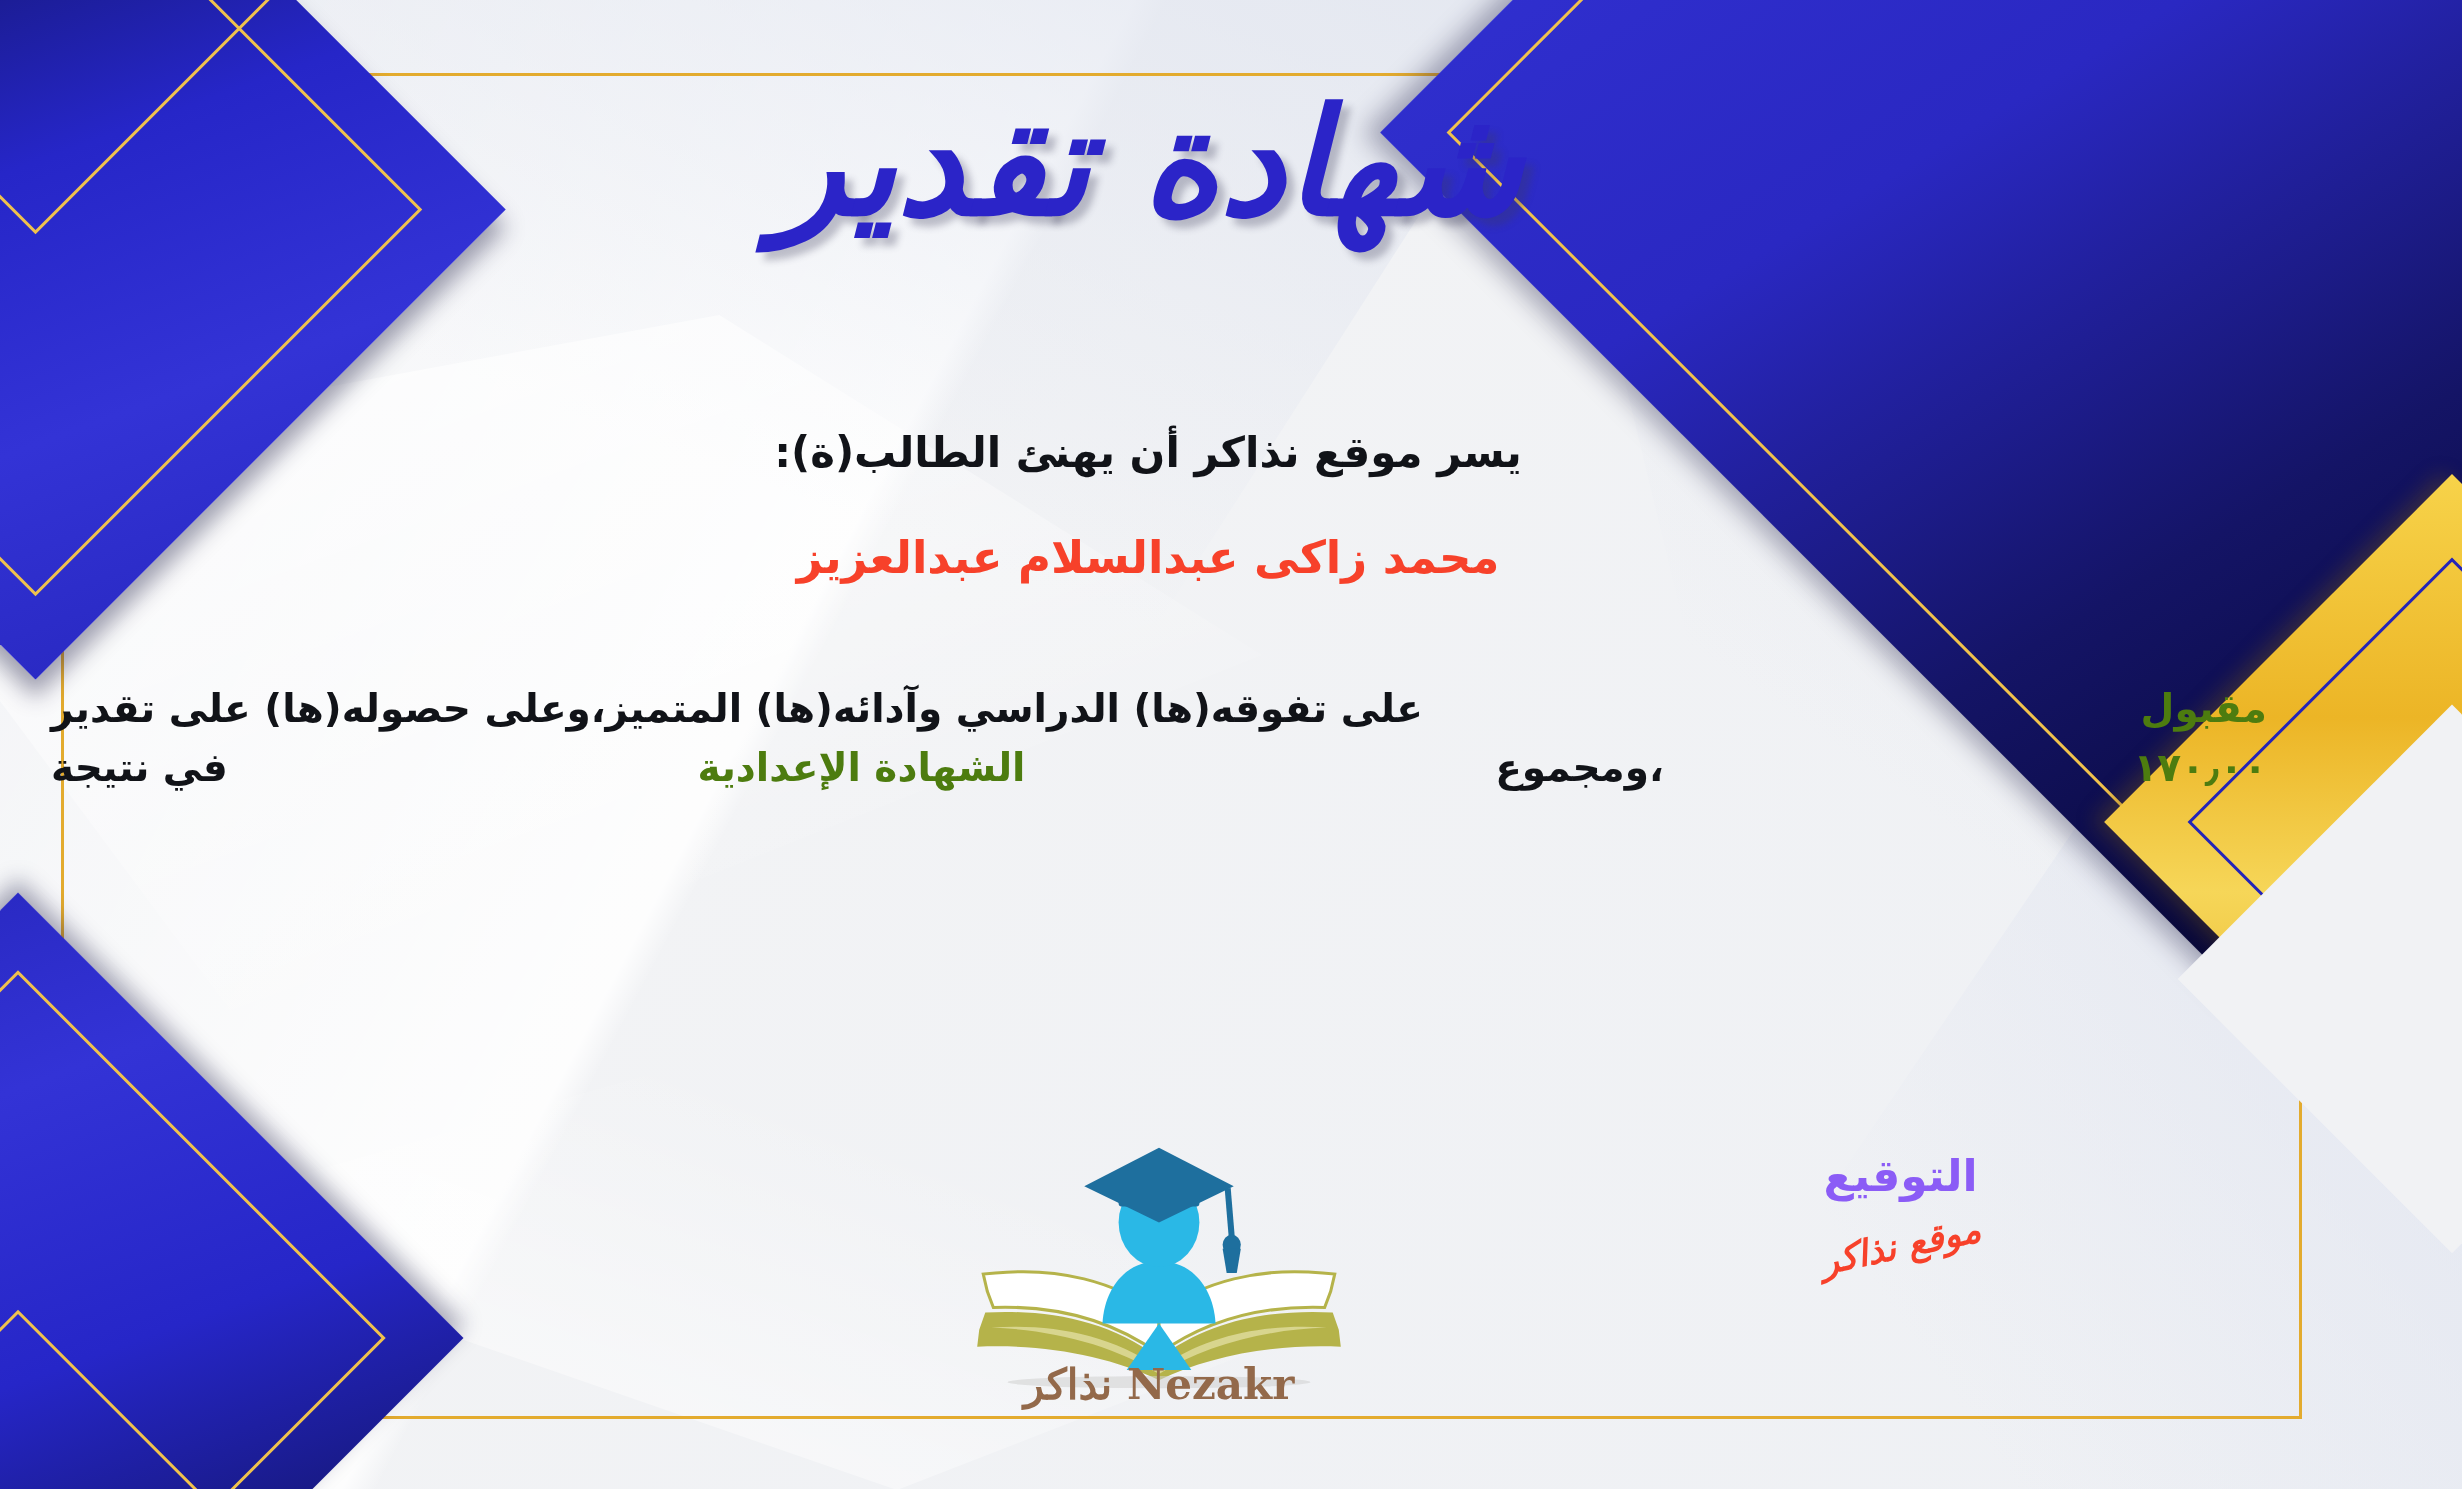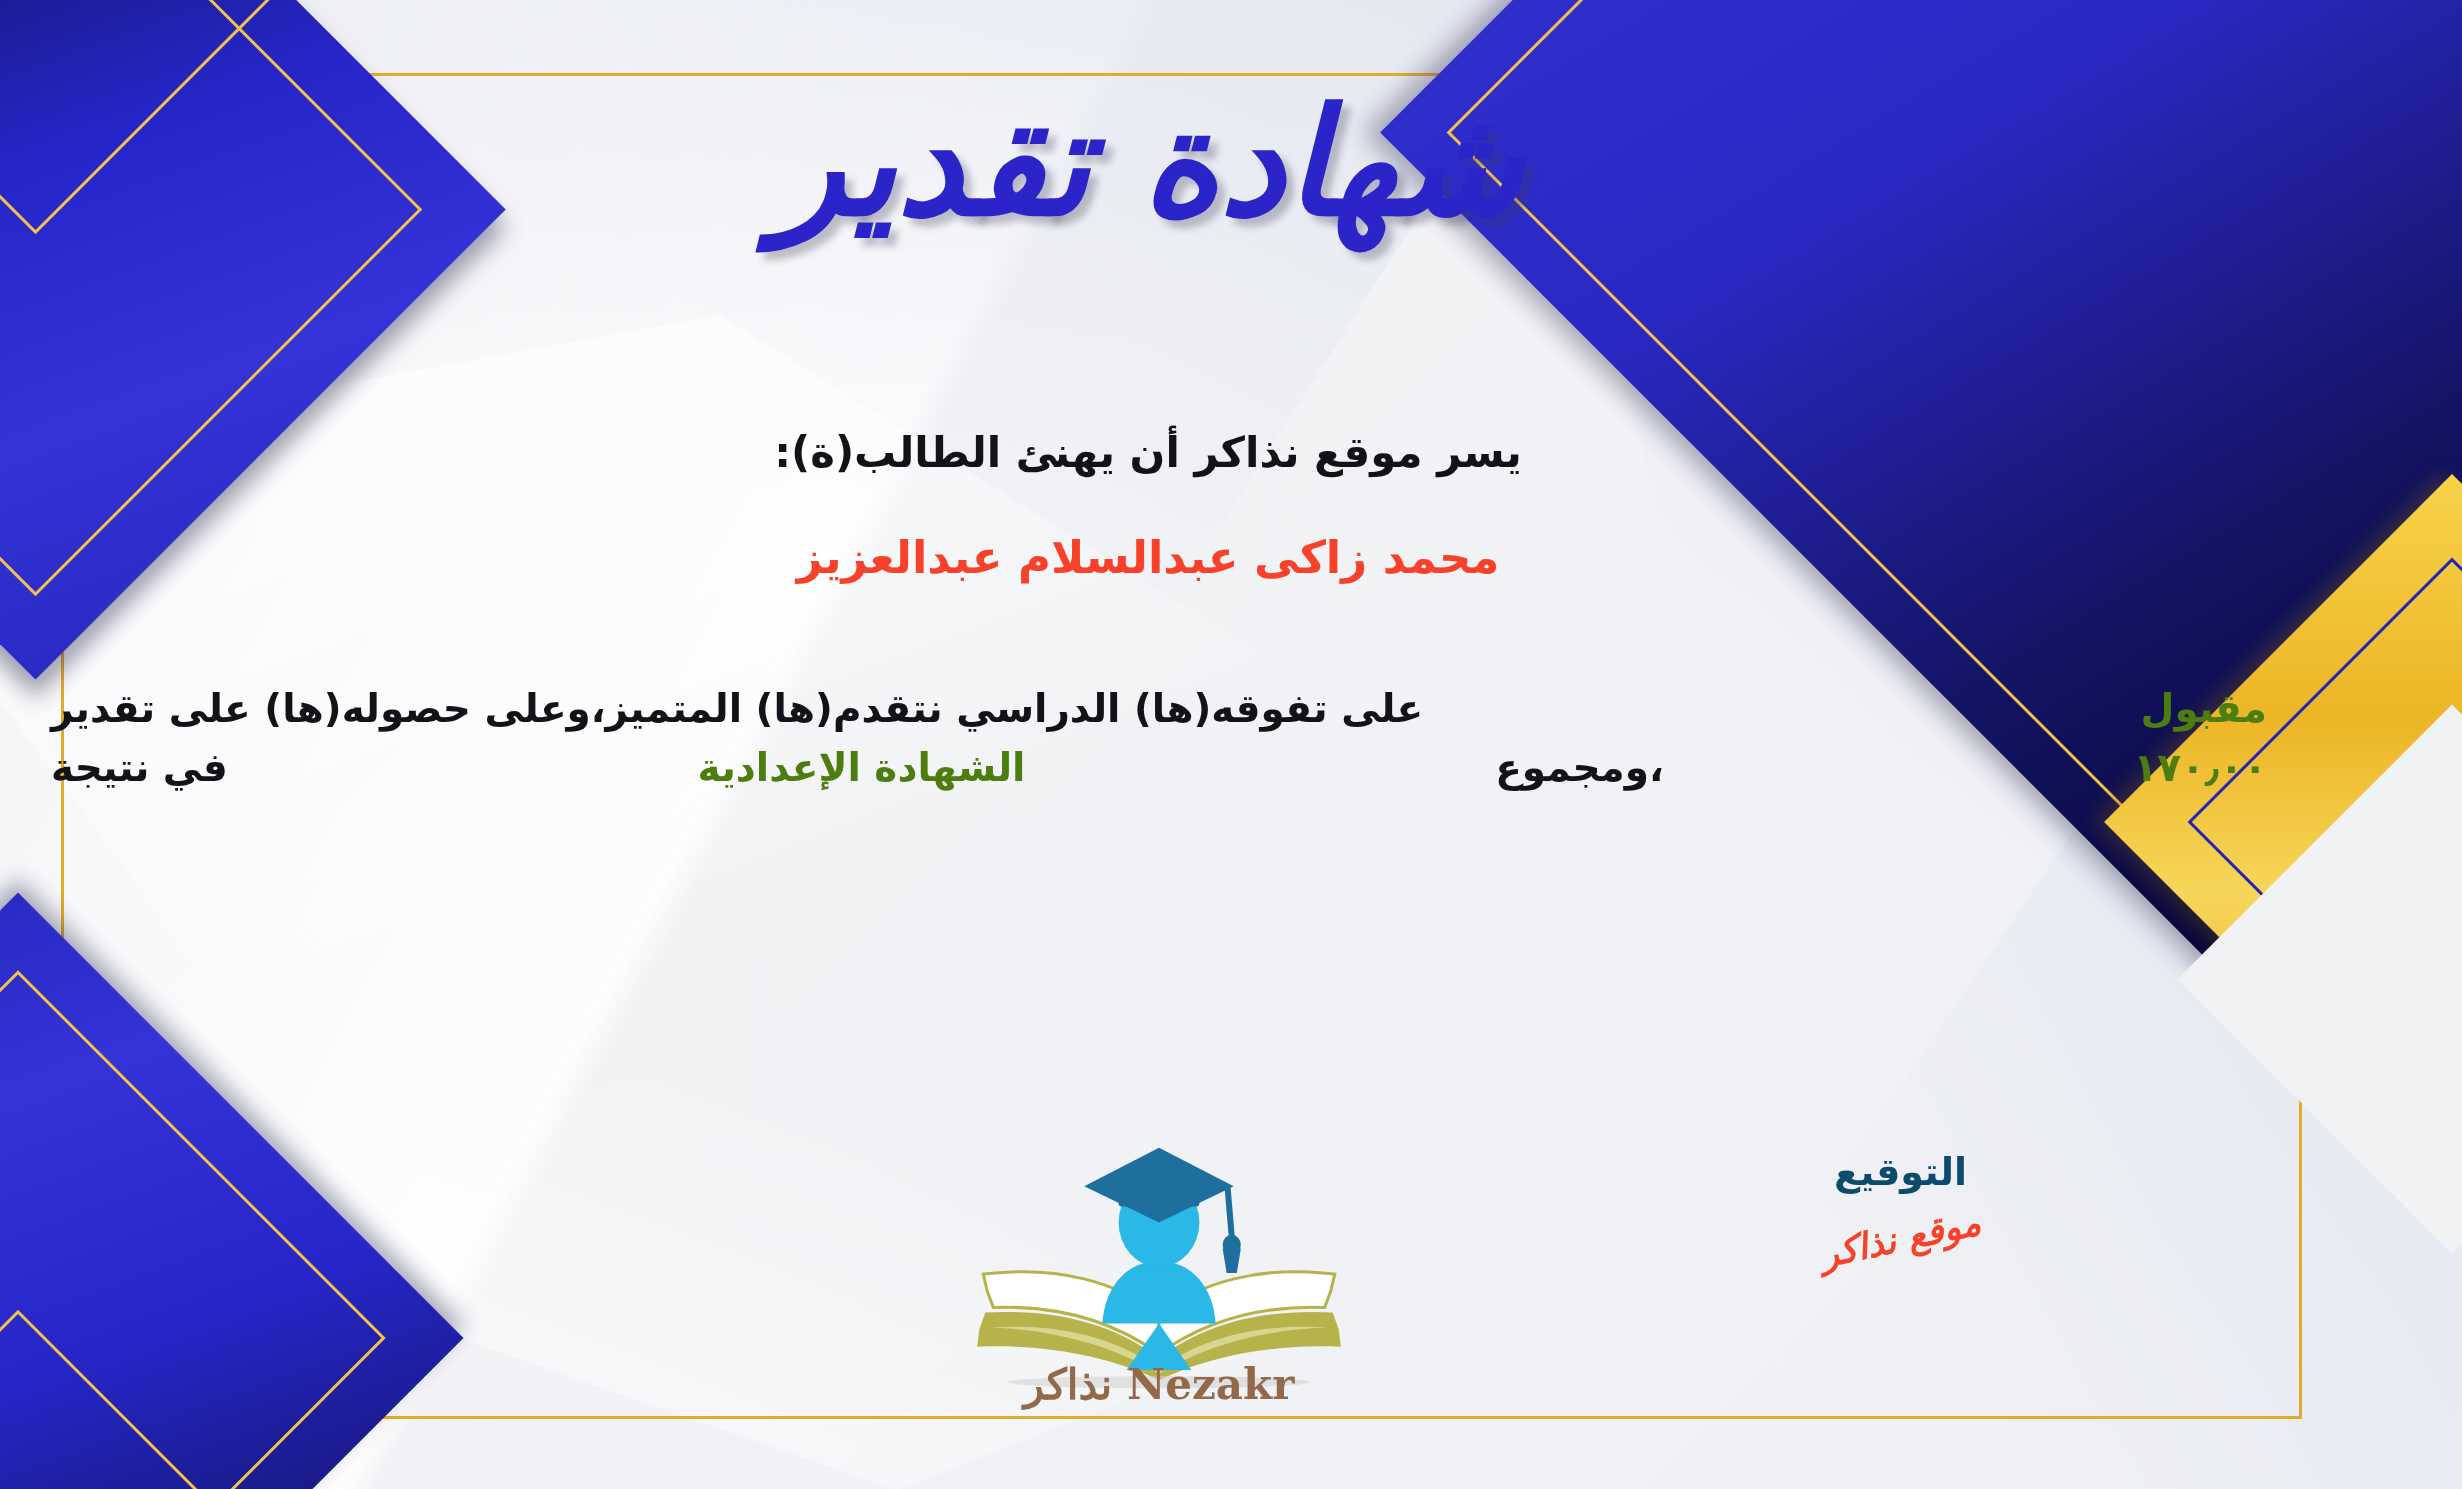--- a/index.html
+++ b/index.html
@@ -103,21 +103,21 @@
   .body-block{
     position:absolute;top:679px;left:217px;right:195px;
     direction:rtl;text-align:center;
     font-size:39px;font-weight:700;color:#111318;line-height:1.52;
   }
   .body-line{display:block;white-space:nowrap;}
   .line-justify{display:flex;justify-content:space-between;align-items:baseline;width:100%;}
   .red{color:#4d7c0f;}
 
   .sign-wrap{position:absolute;top:1150px;right:389px;width:345px;text-align:center;direction:rtl;}
-  .sign-label{font-size:38px;font-weight:700;color:#0c4a6e;}
+  .sign-label{font-size:44px;font-weight:700;color:#8b5cf6;}
   .sign-mark{
      margin-top:22.7px;font-size:36px;color:#f7412a;
      font-family:"DejaVu Serif","Liberation Serif",serif;
      font-style:italic;font-weight:600;
      transform:rotate(-12deg);display:inline-block;
      letter-spacing:1px;
   }
 
   
   .logo{position:absolute;top:1128px;left:1123px;width:404px;height:276px;}
@@ -173,21 +173,21 @@
     <div class="title">شهادة تقدير</div>
 
     <div class="greeting">يسر موقع نذاكر أن يهنئ الطالب(ة):</div>
 
     <div class="student">محمد زاكى عبدالسلام عبدالعزيز</div>
 
     <div class="body-block">
 
       <span class="body-line line-justify">
         <span class="red">مقبول</span>
-        <span>على تفوقه(ها) الدراسي نتقدم(ها) المتميز،وعلى حصوله(ها) على تقدير</span>
+        <span>على تفوقه(ها) الدراسي وآدائه(ها) المتميز،وعلى حصوله(ها) على تقدير</span>
       </span>
 
       <span class="body-line line-justify">
         <span class="red">١٧٠٫٠٠</span>
         <span>،ومجموع</span>
         <span class="red">الشهادة الإعدادية</span>
         <span>في نتيجة</span>
       </span>
 
 

